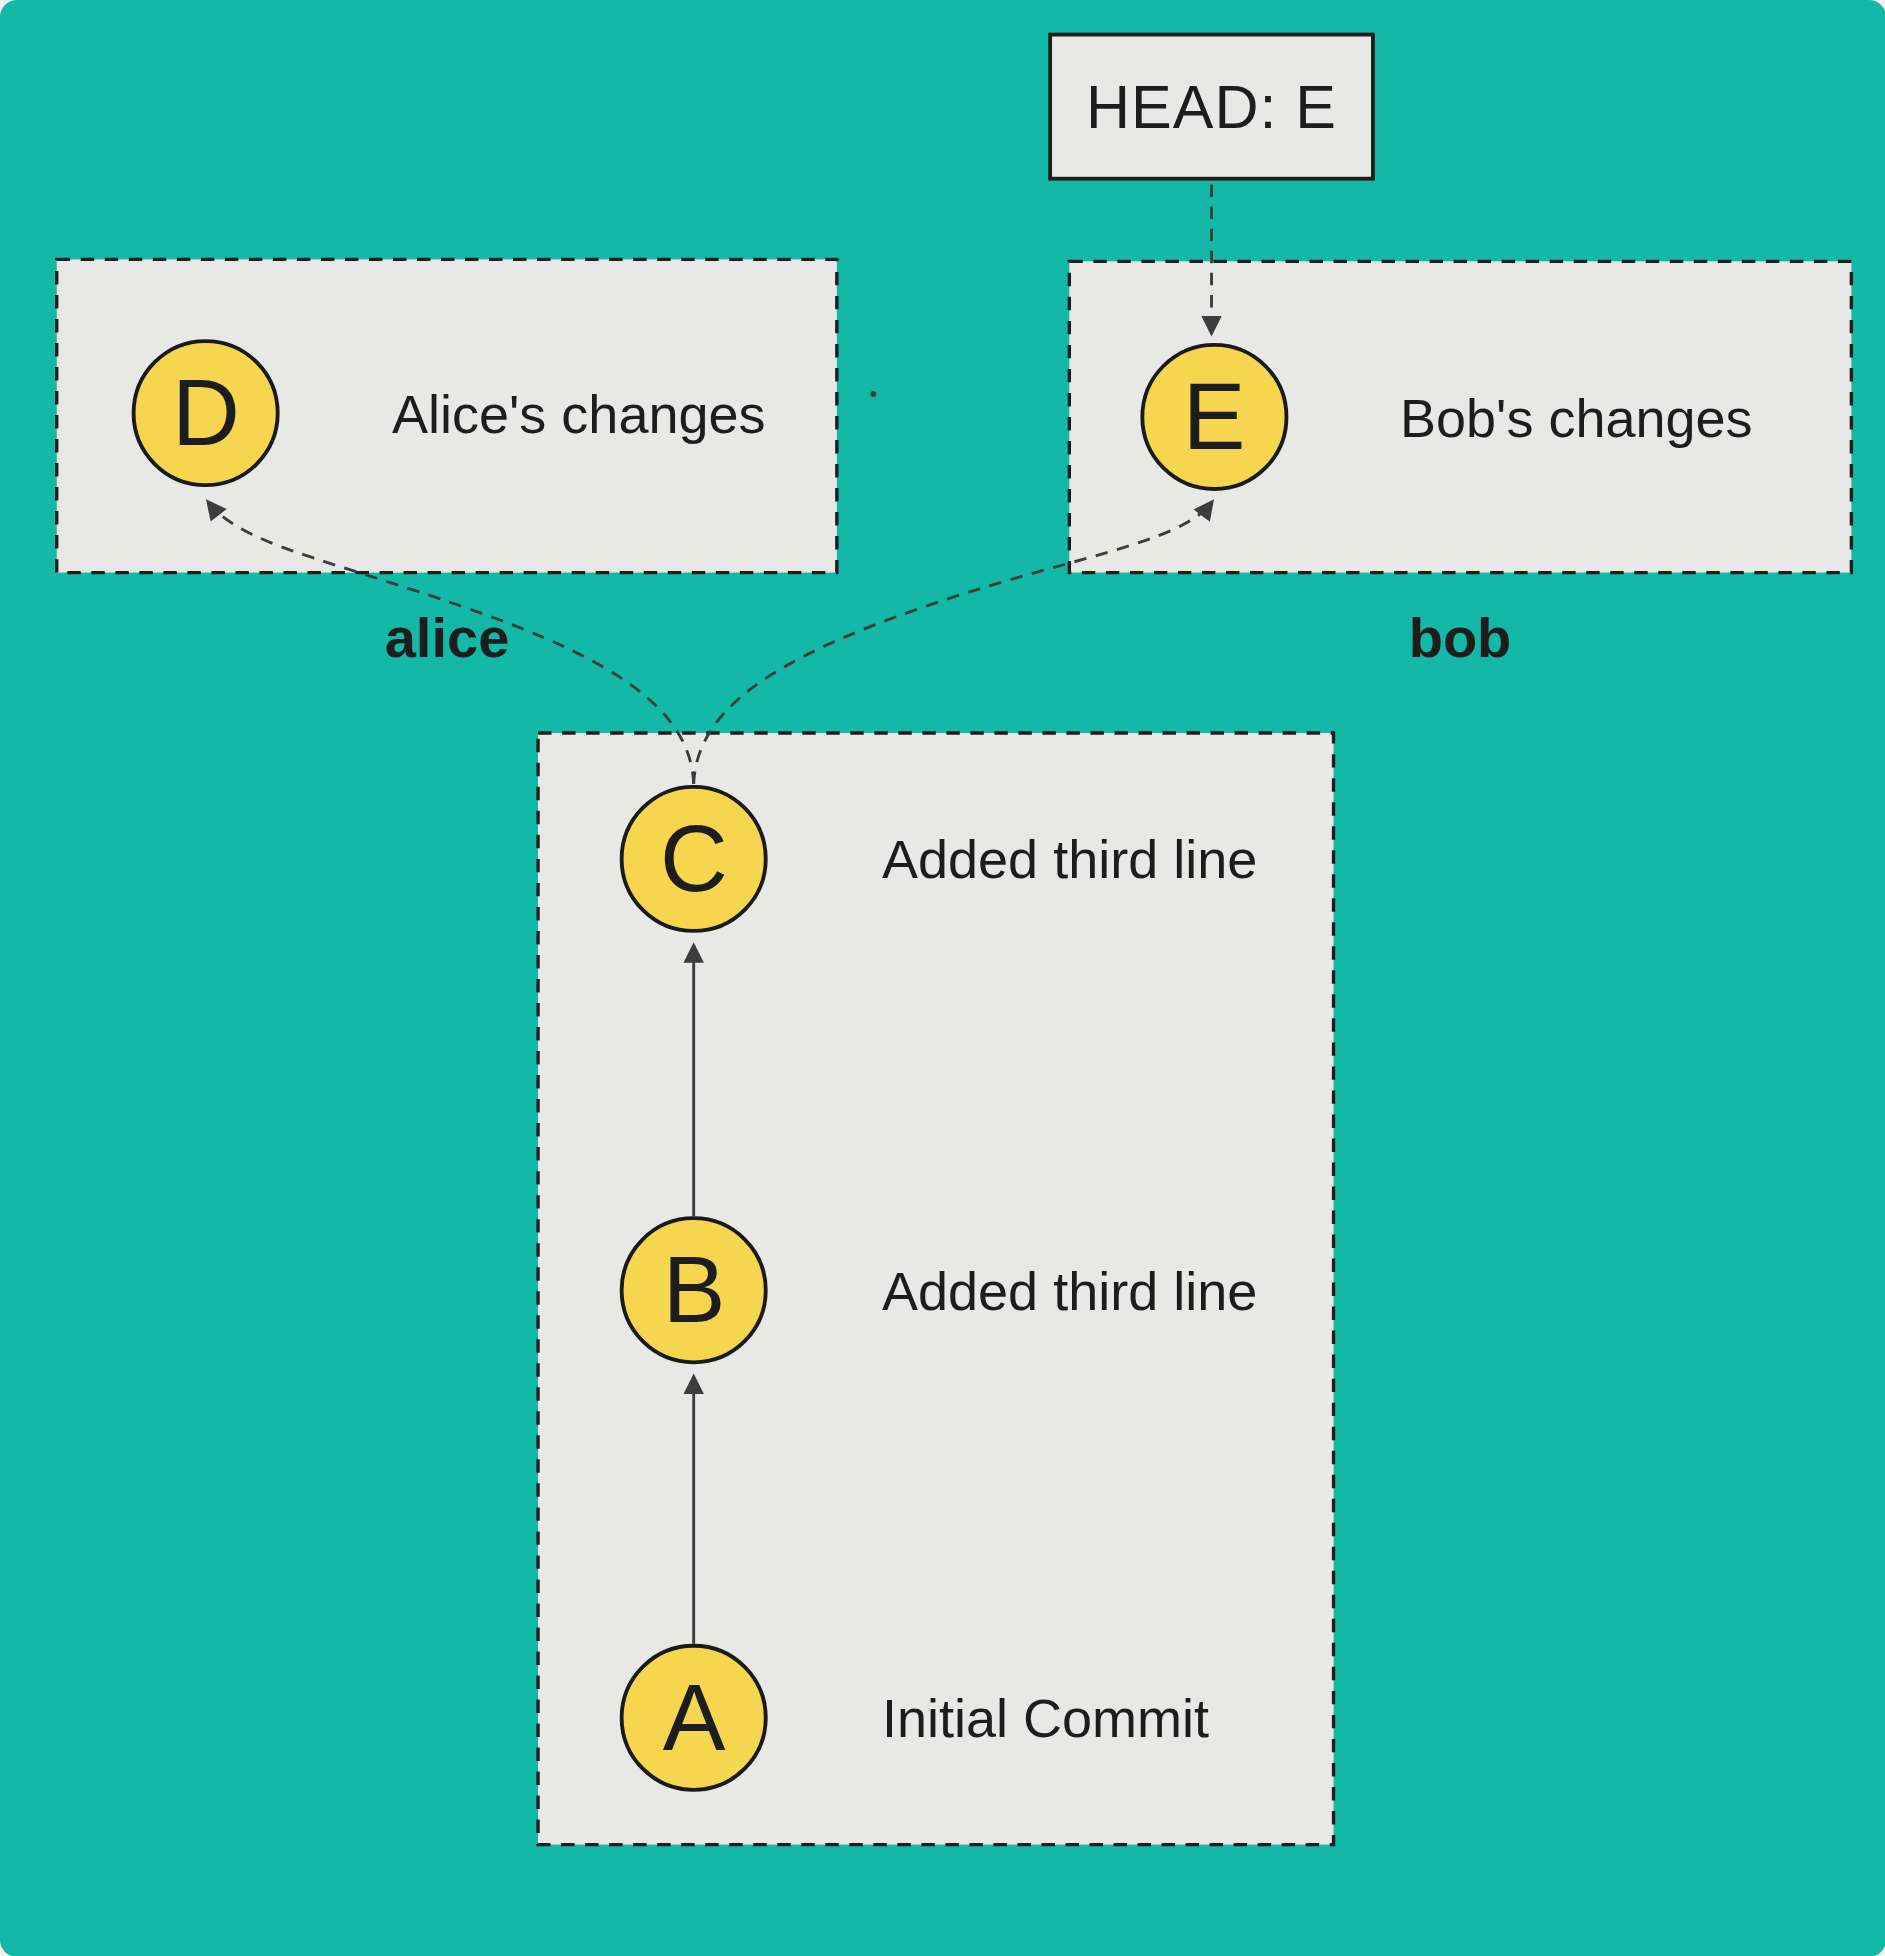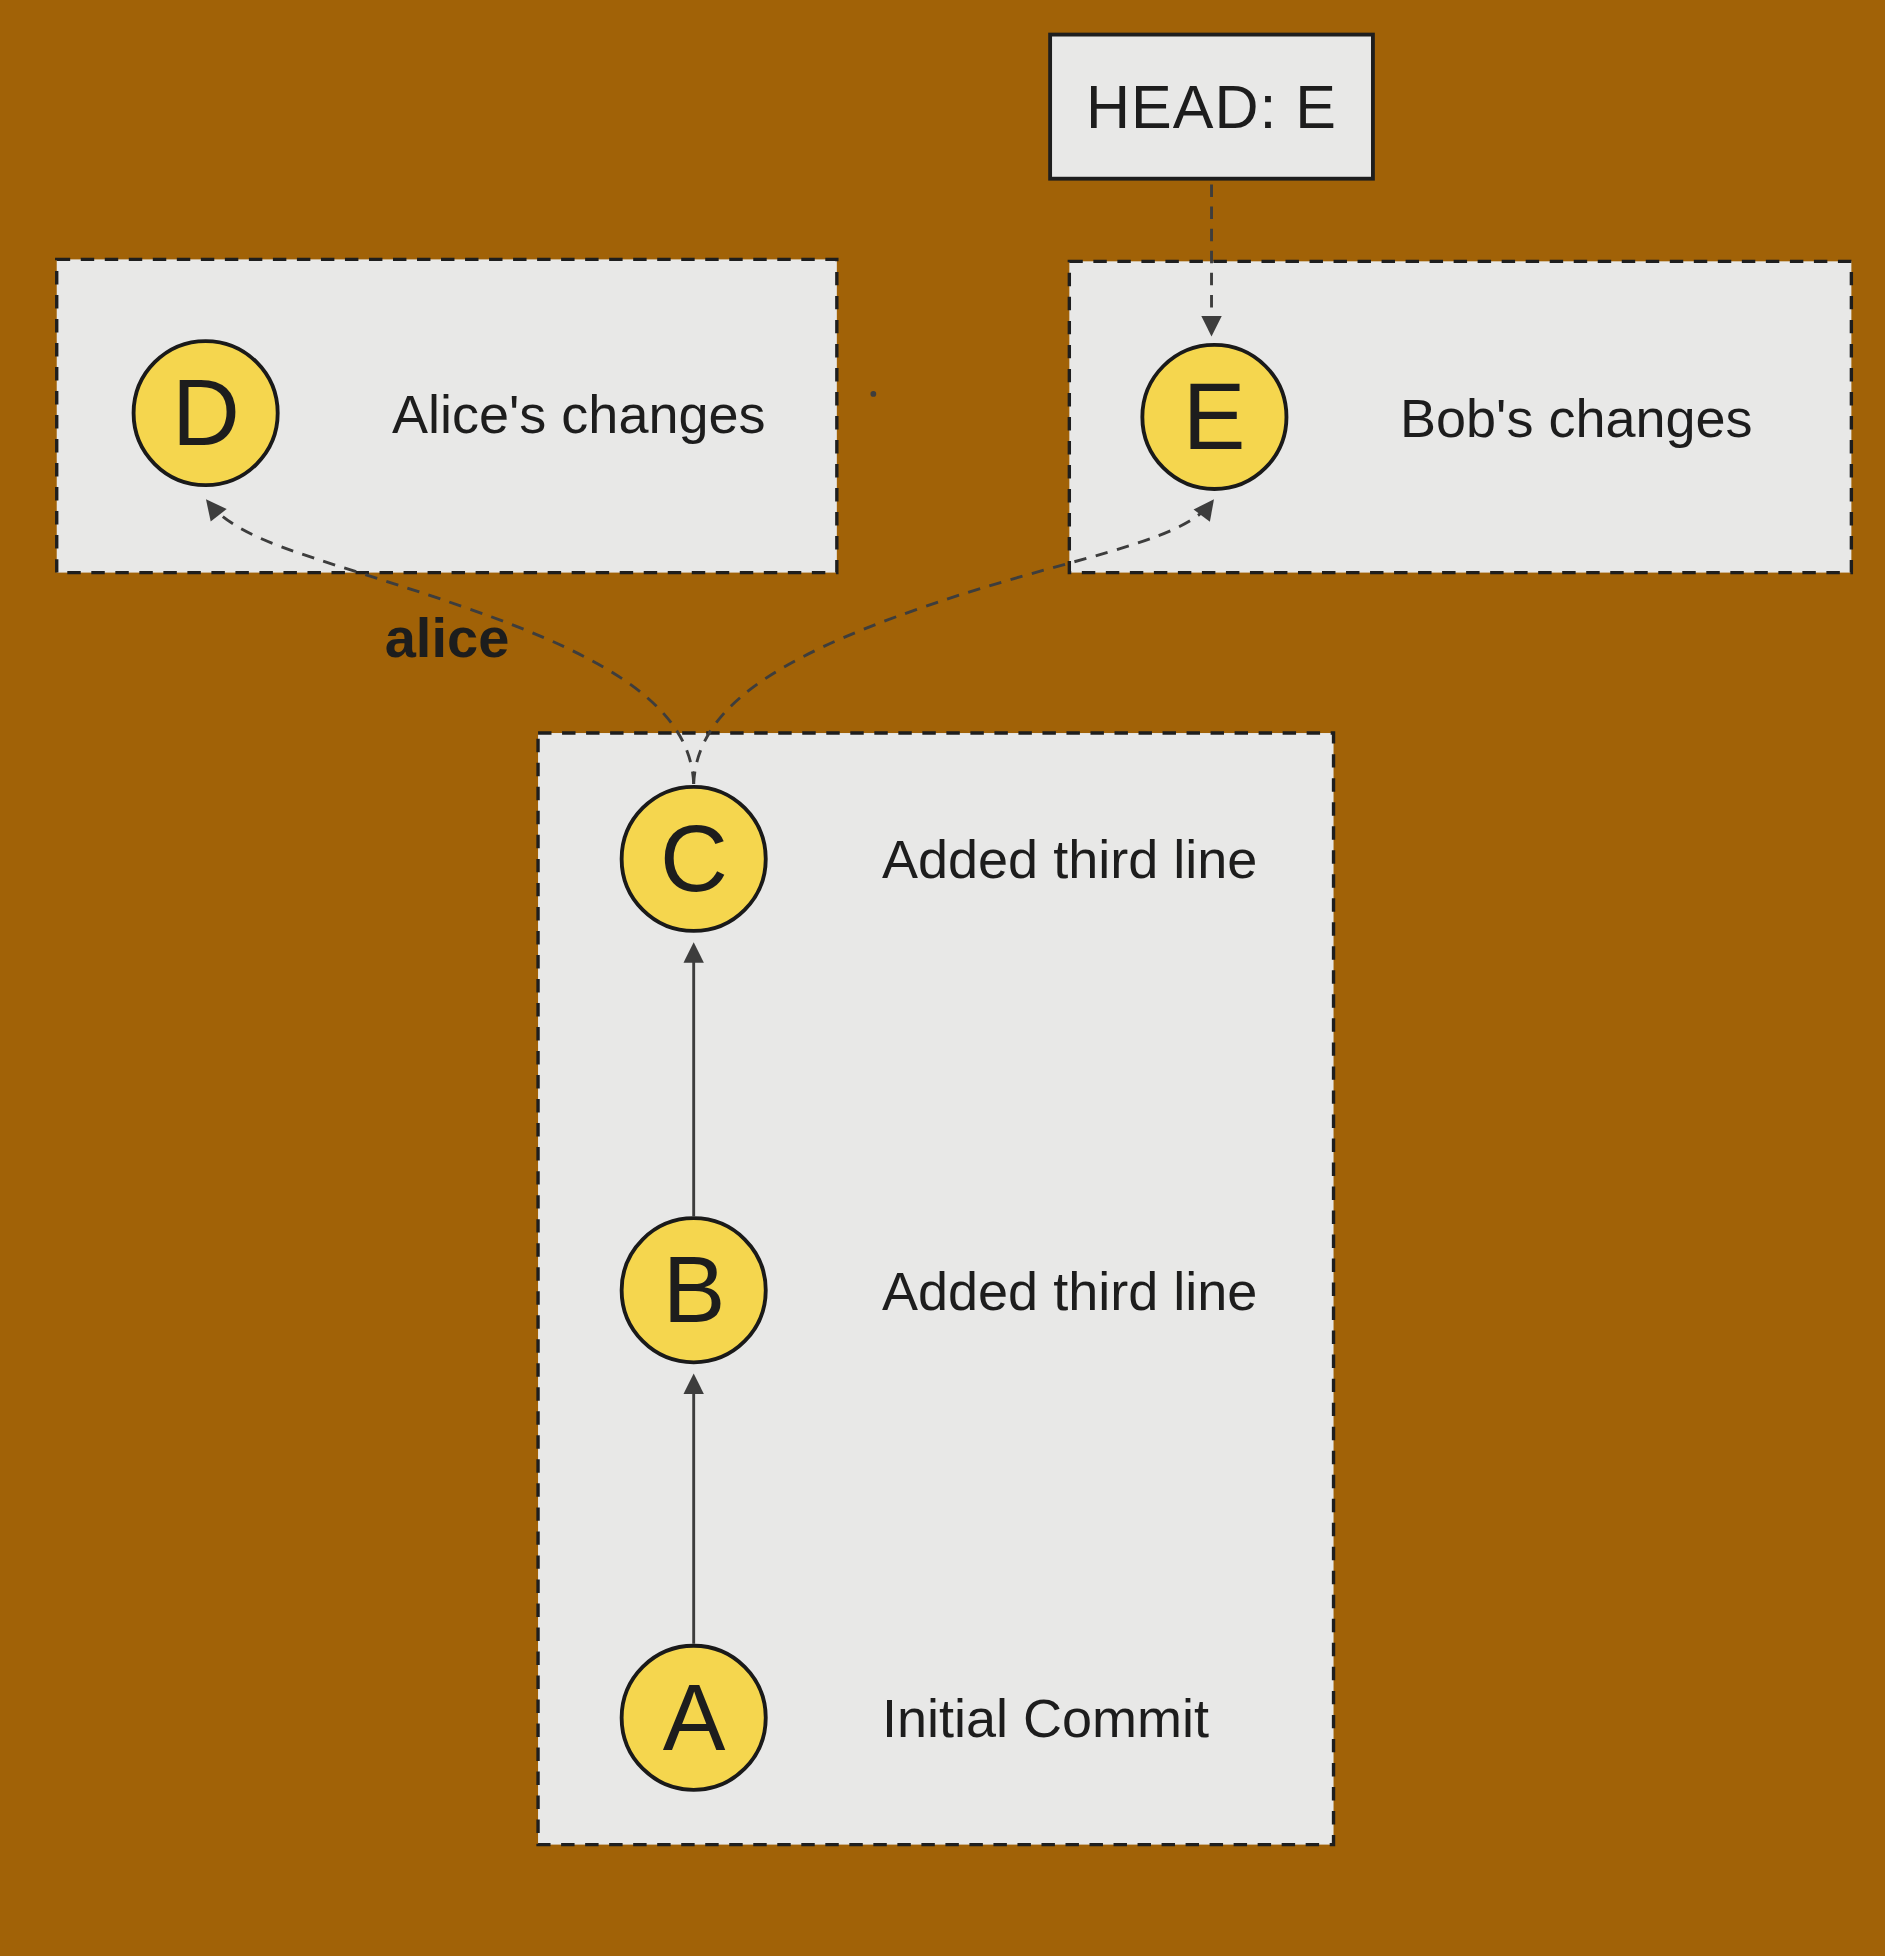--- a/index.html
+++ b/index.html
@@ -5,22 +5,23 @@
   html, body {
     margin: 0;
     padding: 0;
     background: #f1f1f0;
     font-family: "Liberation Sans", "DejaVu Sans", sans-serif;
   }
   .canvas {
     position: relative;
     width: 1886px;
     height: 1957px;
-    background: #a16207;
+    background: #14b8a6;
     overflow: hidden;
+    border-radius: 17px;
   }
   .canvas svg {
     position: absolute;
     left: 0;
     top: 0;
   }
   .overlay {
     position: absolute;
     color: #1d1d1d;
     white-space: nowrap;
@@ -109,15 +110,16 @@
   <div class="overlay commit-letter letter-b">B</div>
   <div class="overlay commit-letter letter-a">A</div>
 
   <div class="overlay commit-message msg-d">Alice's changes</div>
   <div class="overlay commit-message msg-e">Bob's changes</div>
   <div class="overlay commit-message msg-c">Added third line</div>
   <div class="overlay commit-message msg-b">Added third line</div>
   <div class="overlay commit-message msg-a">Initial Commit</div>
 
   <div class="overlay branch-label label-alice">alice</div>
+  <div class="overlay branch-label label-bob">bob</div>
 
 </div>
 
 
 </body></html>

